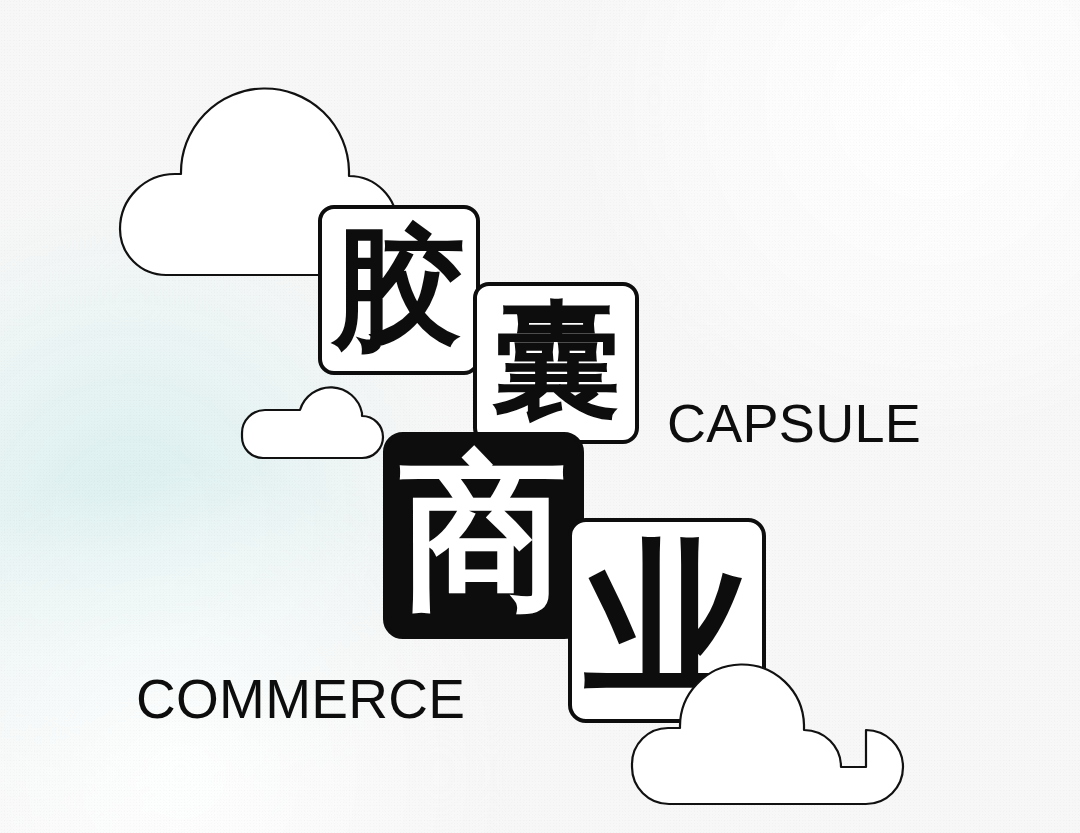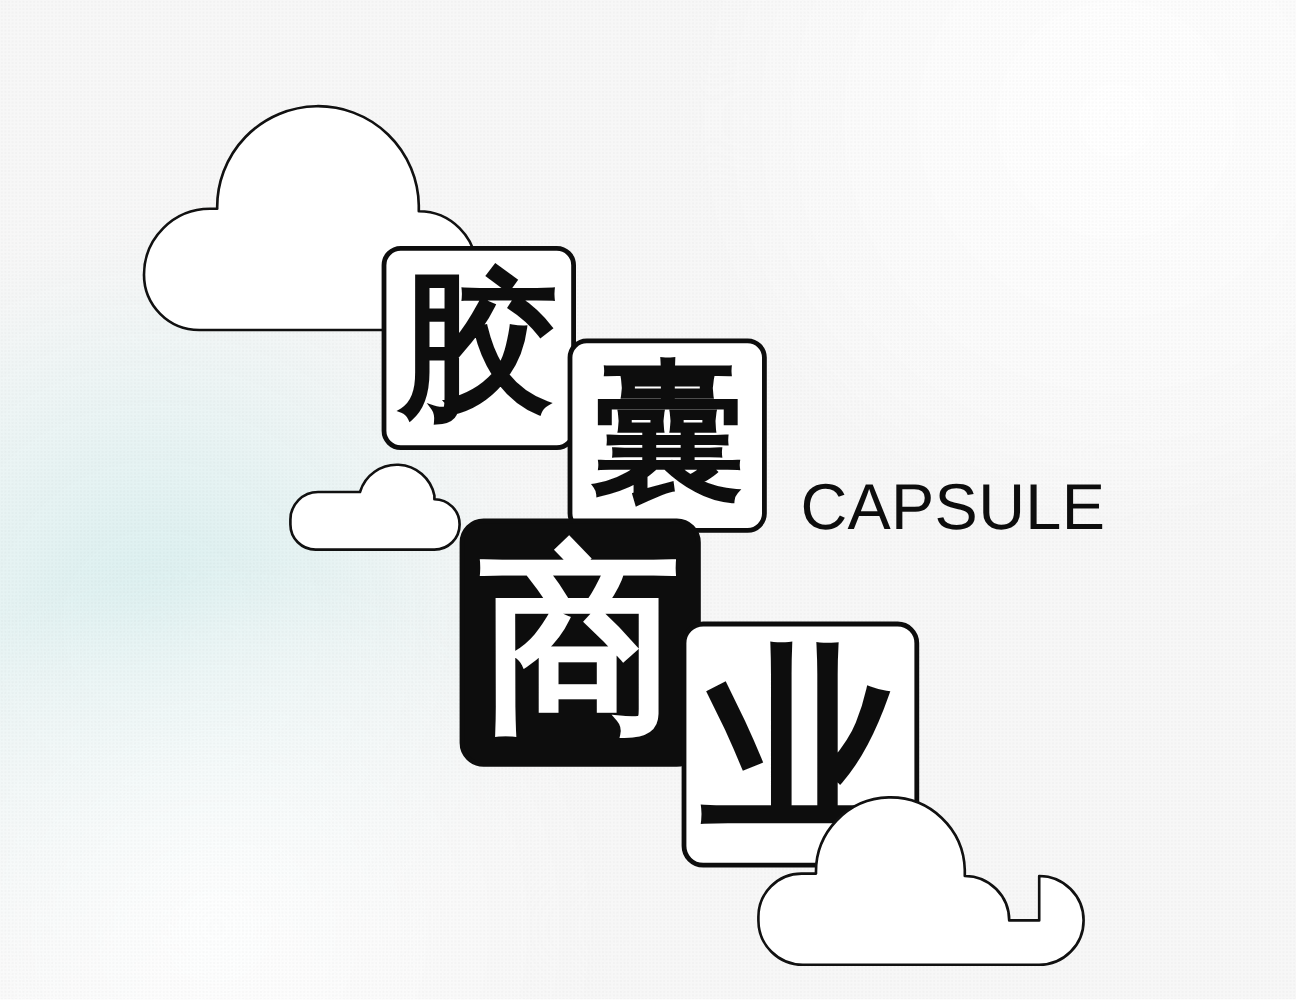--- a/index.html
+++ b/index.html
@@ -217,20 +217,21 @@
         L 25 67
         A 21 21 0 0 1 4 46
         Z"></path>
     </svg>
   </div>
 
   <div class="card light z-card4" id="card-ye">
     <span class="glyph">业</span>
   </div>
 
+  <div class="word z-commerce" id="word-commerce">COMMERCE</div>
 
   <div class="cloud z-cloud-bot" style="left:628px; top:678px; width:279px; height:130px;">
     <svg viewBox="0 0 279 130" preserveAspectRatio="none">
       <path class="cloud-body" d="
         M 4 86
         A 36 36 0 0 1 40 50
         L 52 50
         A 62 62 0 0 1 176 47
         L 176 52
         A 37 37 0 0 1 213 89

